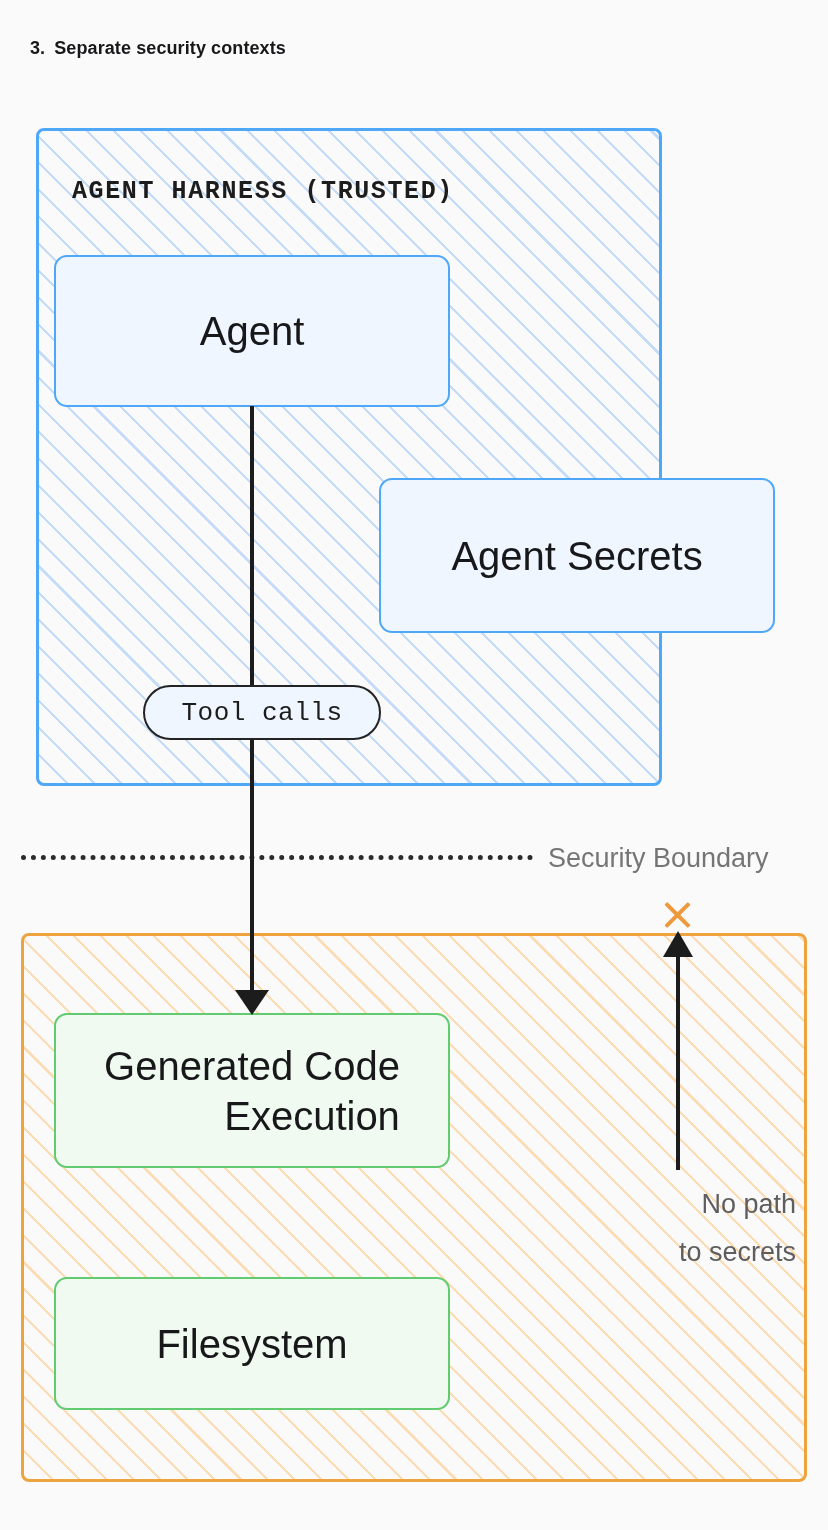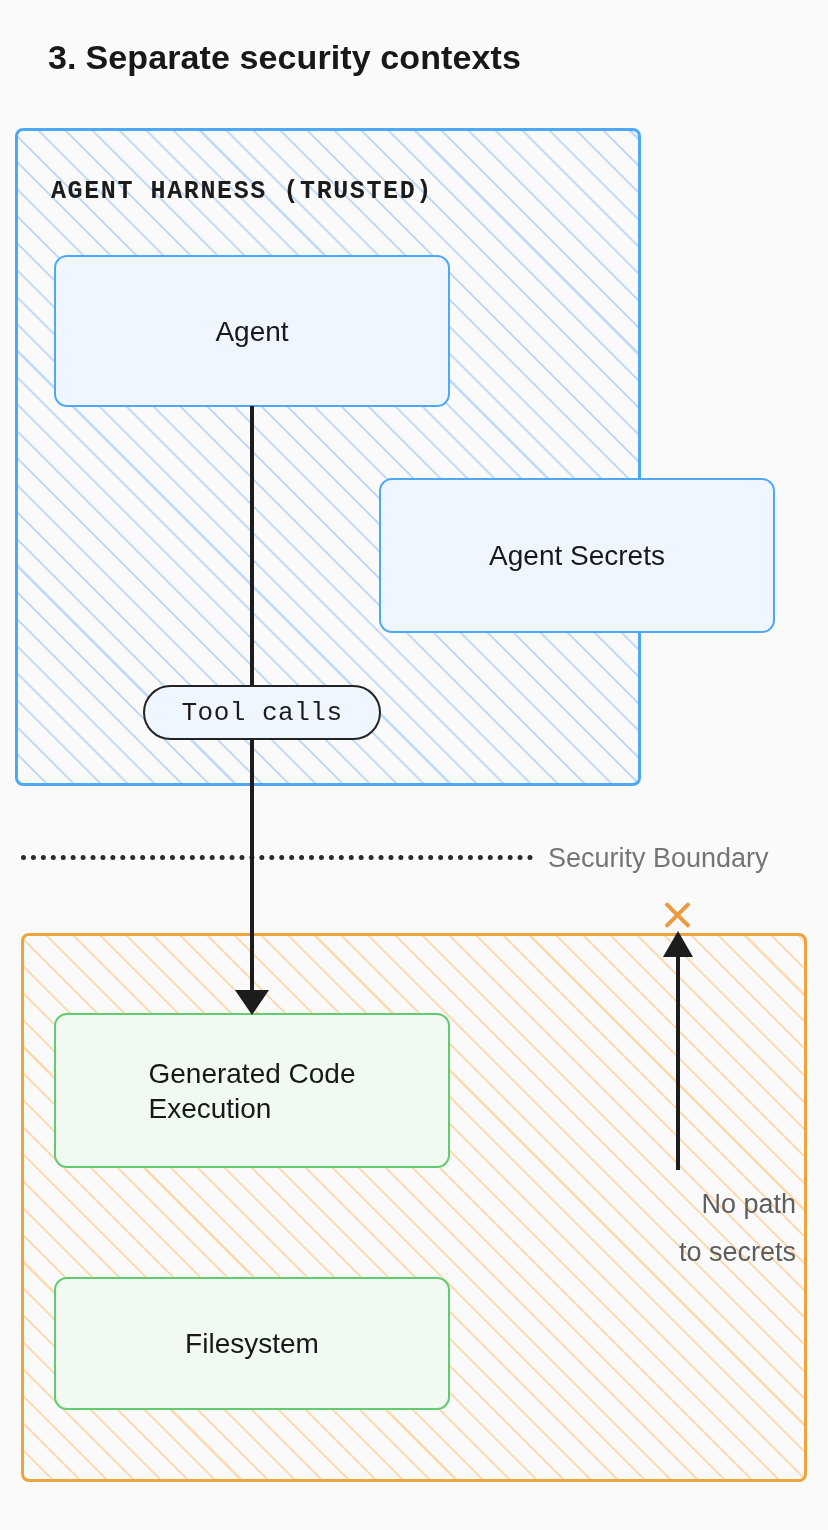--- a/index.html
+++ b/index.html
@@ -14,39 +14,38 @@
     overflow: hidden;
     font-family: "Liberation Sans", sans-serif;
     -webkit-font-smoothing: antialiased;
   }
 
   
   #diagram-title {
     position: absolute;
     left: 30px;
     top: 38px;
-    font-size: 34px;
+    font-size: 18px;
     font-weight: bold;
     color: #18181b;
     letter-spacing: 0.1px;
     white-space: nowrap;
-    margin-left: 18px;
   }
   #diagram-title .num {
     margin-right: 9px;
   }
 
   
   .zone {
     position: absolute;
     box-sizing: border-box;
     border-radius: 8px;
   }
   #trusted-zone {
-    left: 15px;
+    left: 36px;
     top: 128px;
     width: 626px;
     height: 658px;
     border: 3px solid #4ea8f7;
     background-color: #fafafa;
     background-image: repeating-linear-gradient(
         45deg,
         #c4dcf7 0px,
         #c4dcf7 2.2px,
         rgba(250,250,250,0) 2.2px,
@@ -81,22 +80,22 @@
   }
 
   
   .node {
     position: absolute;
     box-sizing: border-box;
     border-radius: 13px;
     display: flex;
     align-items: center;
     justify-content: center;
-    text-align: left;
-    font-size: 28px;
+    text-align: right;
+    font-size: 40px;
     color: #18181b;
     line-height: 1.25;
   }
   .node.blue {
     background: #eff6ff;
     border: 2.5px solid #4ea8f7;
   }
   .node.green {
     background: #f0faf0;
     border: 2.5px solid #61cb6f;

